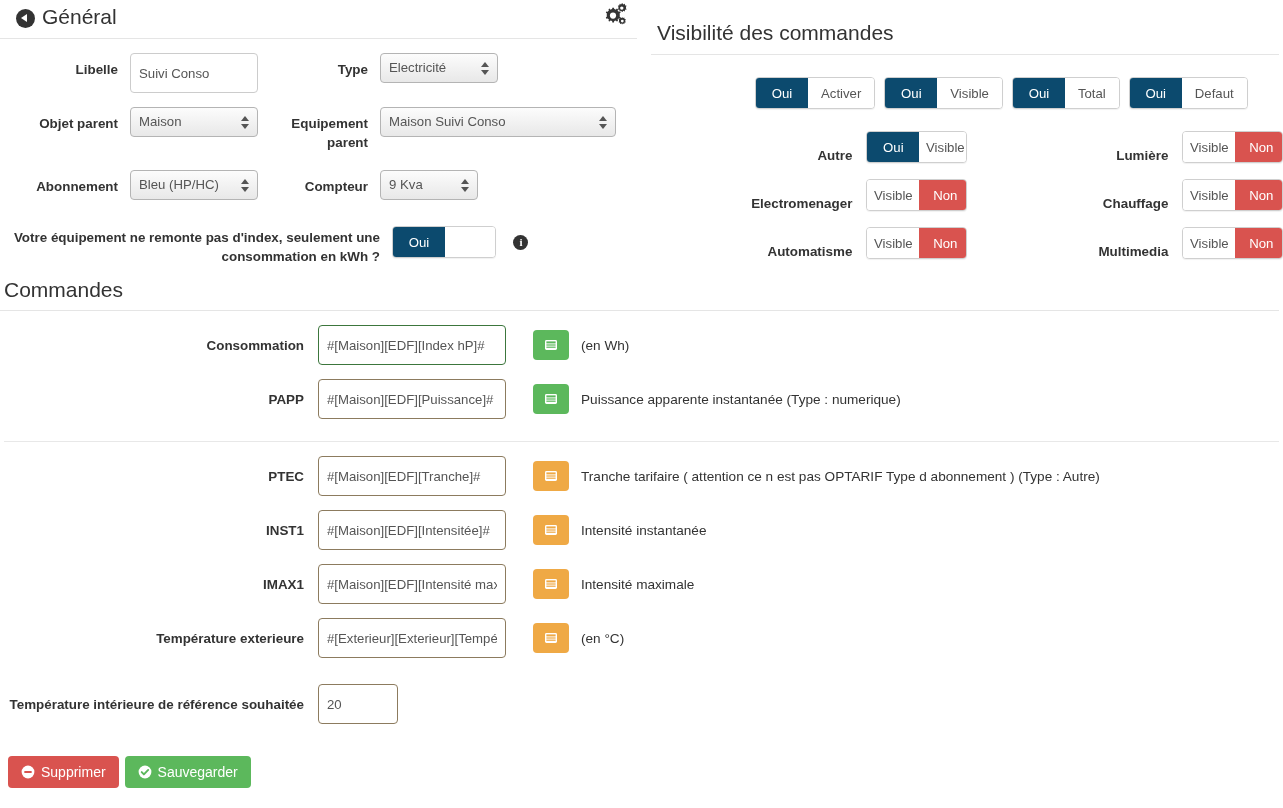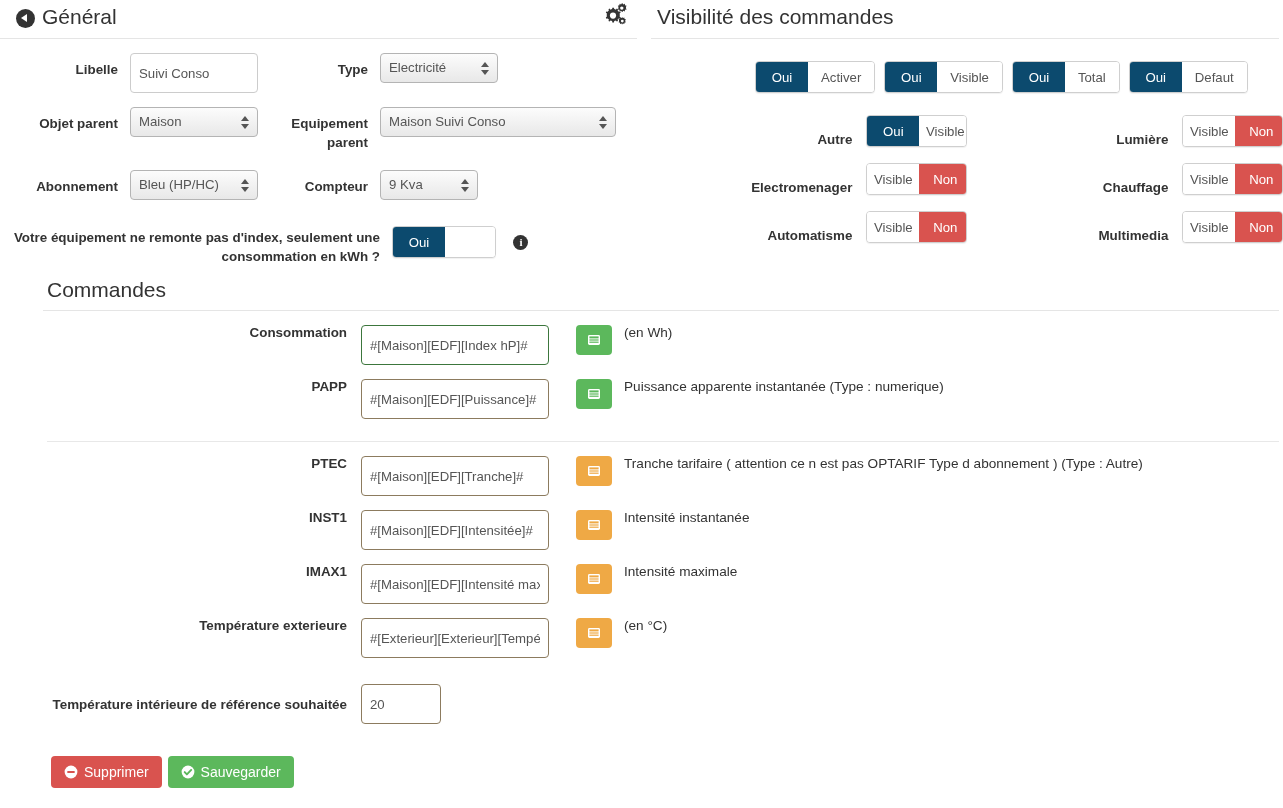--- a/index.html
+++ b/index.html
@@ -8,21 +8,21 @@
     width: 1283px; height: 808px;
     background: #ffffff;
     font-family: "Liberation Sans", sans-serif;
     color: #333333;
     overflow: hidden;
   }
   .page { position: relative; width: 1283px; height: 808px; }
 
   
   .panel-left  { position:absolute; left:0;   top:0; width:641px; }
-  .panel-right { position:absolute; left:651px; top:0; width:632px; }
+  .panel-right { position:absolute; left:651px; top:16px; width:632px; }
 
   .legend {
     font-size: 21px;
     color: #333;
     font-weight: normal;
     padding: 4px 0 8px 16px;
     border-bottom: 1px solid #e5e5e5;
     margin: 0 4px 0 0;
     line-height: 26px;
     display: flex;
@@ -127,21 +127,21 @@
   .vis-lbl {
     font-weight:bold; font-size:13.4px; text-align:right; color:#333;
     width:252px; padding-right:14px;
   }
 
   
   .cmd-legend {
     font-size:21px; color:#333; padding:0 0 8px 4px;
     border-bottom:1px solid #e5e5e5; margin:0 4px 0 0;
   }
-  .cmd-row { display:flex; align-items:flex-start; margin-top:14px; }
+  .cmd-row { display:flex; align-items:center; margin-top:14px; }
   .cmd-lbl {
     width:318px; text-align:right; font-weight:bold; font-size:13.4px;
     padding-right:14px; color:#333;
   }
   .cmd-in { width:188px; }
   .cmd-in input { width:188px; }
   .cmd-btn {
     width:36px; height:30px; border-radius:4px; border:none;
     margin-left:27px; display:flex; align-items:center; justify-content:center;
     cursor:pointer; flex:0 0 auto;
@@ -306,21 +306,21 @@
       <div class="vis-cell">
         <div class="vis-lbl">Multimedia</div>
         <span class="tgl">
           <span>Visible</span>
           <span class="off">Non</span>
         </span>
       </div>
     </div>
   </div>
 
-  <div style="position:absolute; left:0; top:278px; width:1283px;padding-left:43px;">
+  <div style="position:absolute; left:0; top:278px; width:1283px;">
 
     <div class="cmd-legend">Commandes</div>
 
     <div style="margin-top:8px">
       <div class="cmd-row">
         <div class="cmd-lbl">Consommation</div>
         <div class="cmd-in">
           <input class="txt green-b" value="#[Maison][EDF][Index hP]#" style="">
         </div>
         <div class="cmd-btn green">

